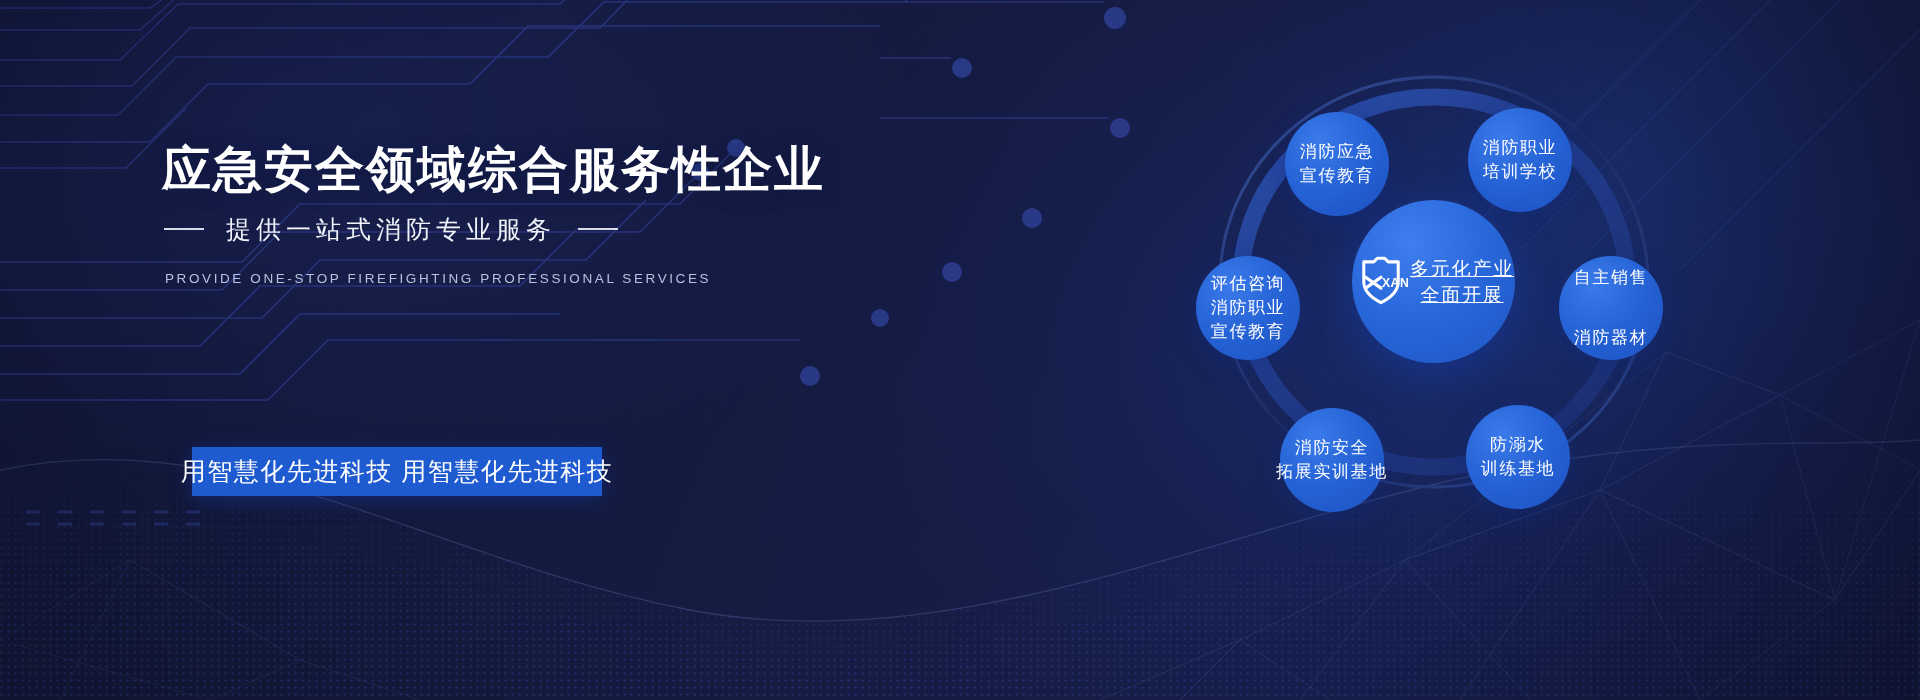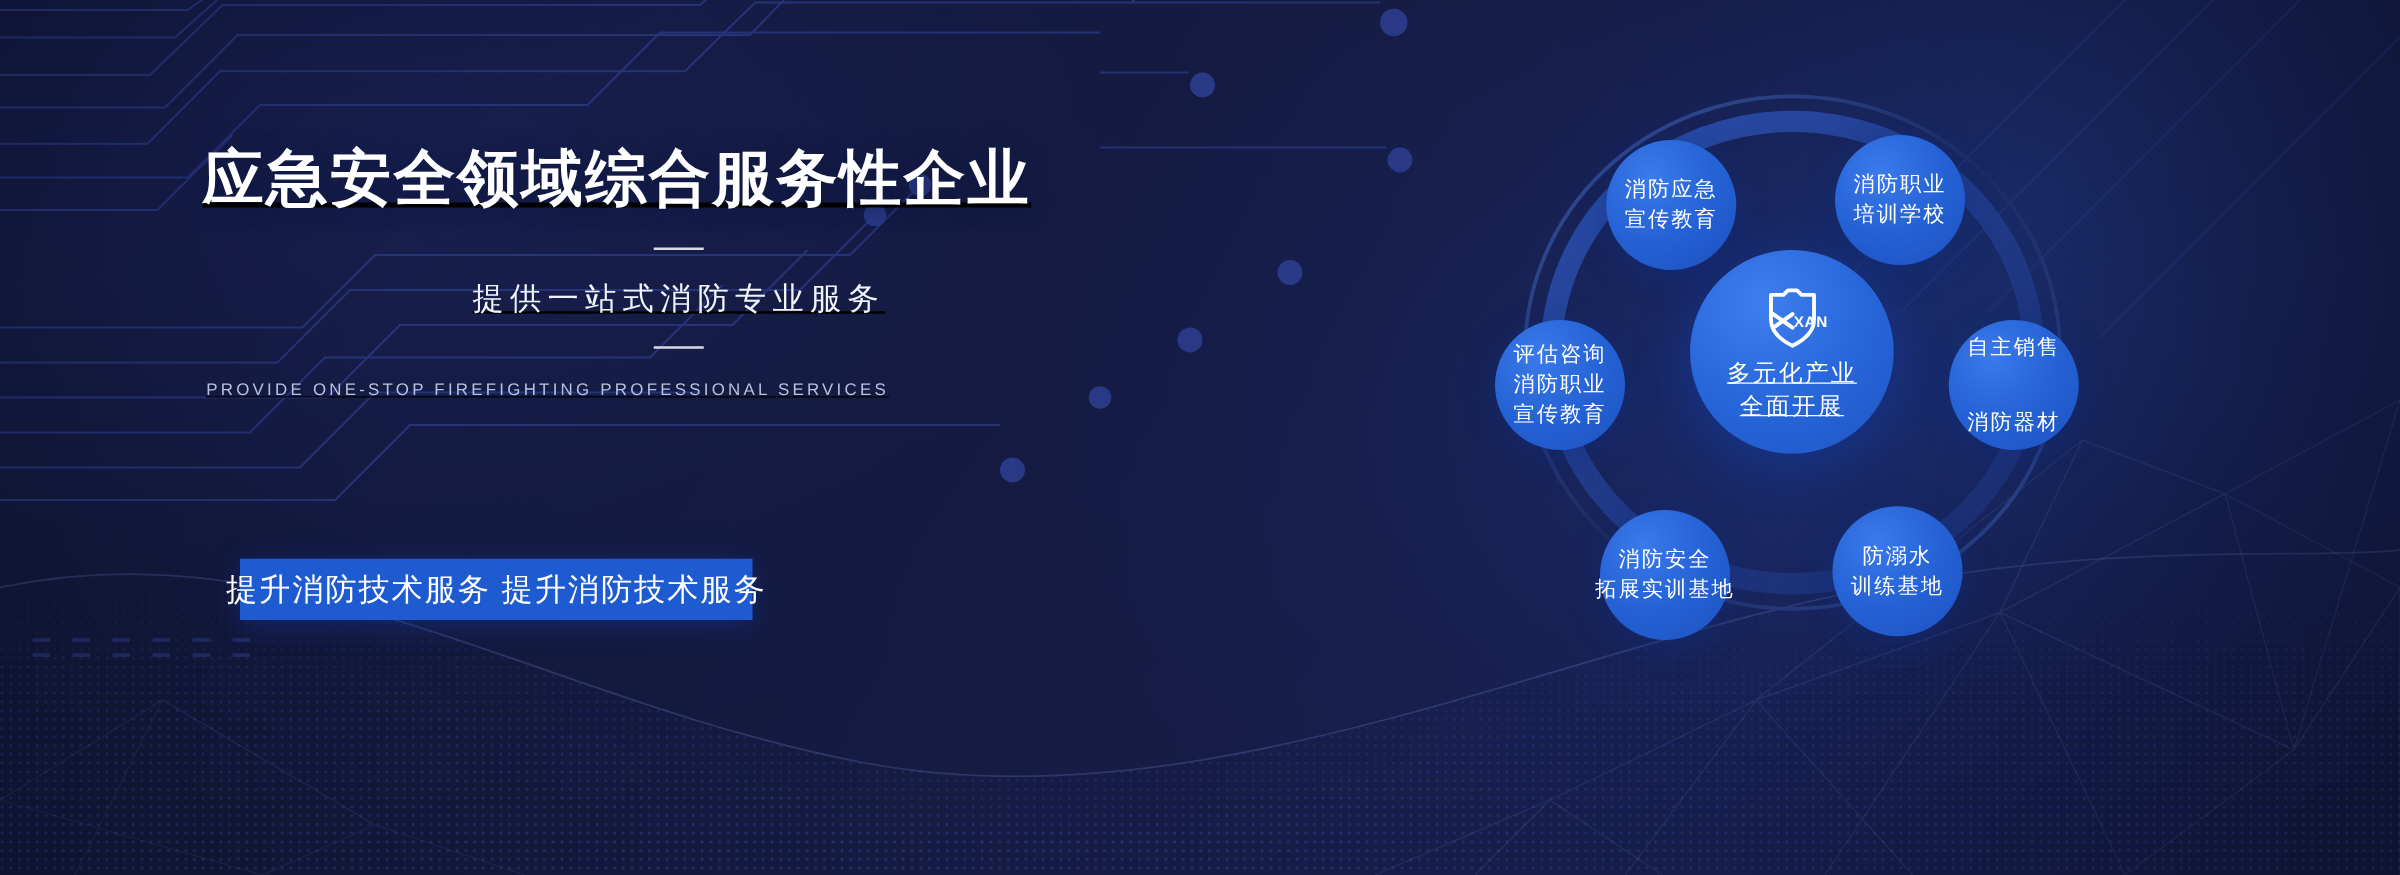--- a/index.html
+++ b/index.html
@@ -25,27 +25,27 @@
     position:absolute;right:-160px;top:-220px;width:900px;height:760px;
     background:radial-gradient(circle at 50% 50%, rgba(40,90,200,.22) 0%, rgba(30,60,150,.10) 45%, rgba(0,0,0,0) 70%);
     pointer-events:none;
   }
   .vignette{
     position:absolute;inset:0;pointer-events:none;
     background:radial-gradient(ellipse 1250px 780px at 45% 45%, rgba(0,0,0,0) 45%, rgba(5,7,25,.40) 100%);
   }
 
   
-  .left-block{position:absolute;left:162px;top:116px;width:760px;text-decoration:underline;}
+  .left-block{position:absolute;left:162px;top:142px;width:760px;}
   .headline{
     font-size:49px;font-weight:700;color:#ffffff;letter-spacing:2px;
     line-height:1.12;margin:0;white-space:nowrap;
     text-shadow:0 2px 18px rgba(10,20,60,.55);
   }
-  .sub-row{display:flex;align-items:center;gap:22px;margin-top:27px;padding-left:2px;flex-direction:column;}
+  .sub-row{display:flex;align-items:center;gap:22px;margin-top:16px;padding-left:2px;}
   .dash{display:block;width:40px;height:2px;background:#e8ecf6;opacity:.92;}
   .subhead{
     font-size:25px;color:#f0f3fa;letter-spacing:5px;font-weight:400;white-space:nowrap;
   }
   .eng{
     margin-top:25px;padding-left:3px;
     font-size:13.5px;color:#b9c2dd;letter-spacing:2.6px;font-weight:400;
     white-space:nowrap;
   }
   .cta{
@@ -73,21 +73,21 @@
   .node.n0{left:185px;top:52px;width:104px;height:104px;}
   .node.n1{left:368px;top:48px;width:104px;height:104px;}
   .node.n2{left:459px;top:196px;width:104px;height:104px;gap:36px;}
   .node.n3{left:366px;top:345px;width:104px;height:104px;}
   .node.n4{left:180px;top:348px;width:104px;height:104px;}
   .node.n5{left:96px;top:196px;width:104px;height:104px;}
 
   .center-node{
     position:absolute;left:252px;top:140px;width:163px;height:163px;border-radius:50%;
     background:radial-gradient(circle at 36% 26%, #3e7eee 0%, #2767da 50%, #1f55c4 100%);
-    display:flex;flex-direction:column;align-items:center;justify-content:center;
+    display:flex;align-items:center;
     color:#fff;text-align:center;cursor:pointer;
     box-shadow:0 8px 40px rgba(20,60,170,.55);
   }
   .logo-mark{width:58px;height:58px;margin-bottom:4px;}
   .center-label span{display:block;font-size:19px;line-height:1.32;letter-spacing:1.8px;font-weight:400;white-space:nowrap;text-decoration:underline;}
 </style>
 </head>
 <body>
 
 <div class="stage">
@@ -207,21 +207,21 @@
 
     <div class="sub-row">
       <span class="dash"></span>
       <div class="subhead">提供一站式消防专业服务</div>
       <span class="dash"></span>
     </div>
 
     <div class="eng">PROVIDE ONE-STOP FIREFIGHTING PROFESSIONAL SERVICES</div>
   </div>
 
-  <div class="cta">提升消防技术服务  提升消防技术服务</div>
+  <div class="cta">用智慧化先进科技  用智慧化先进科技</div>
 
   <div class="diagram">
 
     <svg class="ring-svg" viewBox="0 0 700 560" xmlns="http://www.w3.org/2000/svg">
       <defs>
         <linearGradient id="ringOuterG" x1="0" y1="0" x2="1" y2="1">
           <stop offset="0%" stop-color="#35529f"></stop>
           <stop offset="50%" stop-color="#1d2b63"></stop>
           <stop offset="100%" stop-color="#2c4690"></stop>
         </linearGradient>

